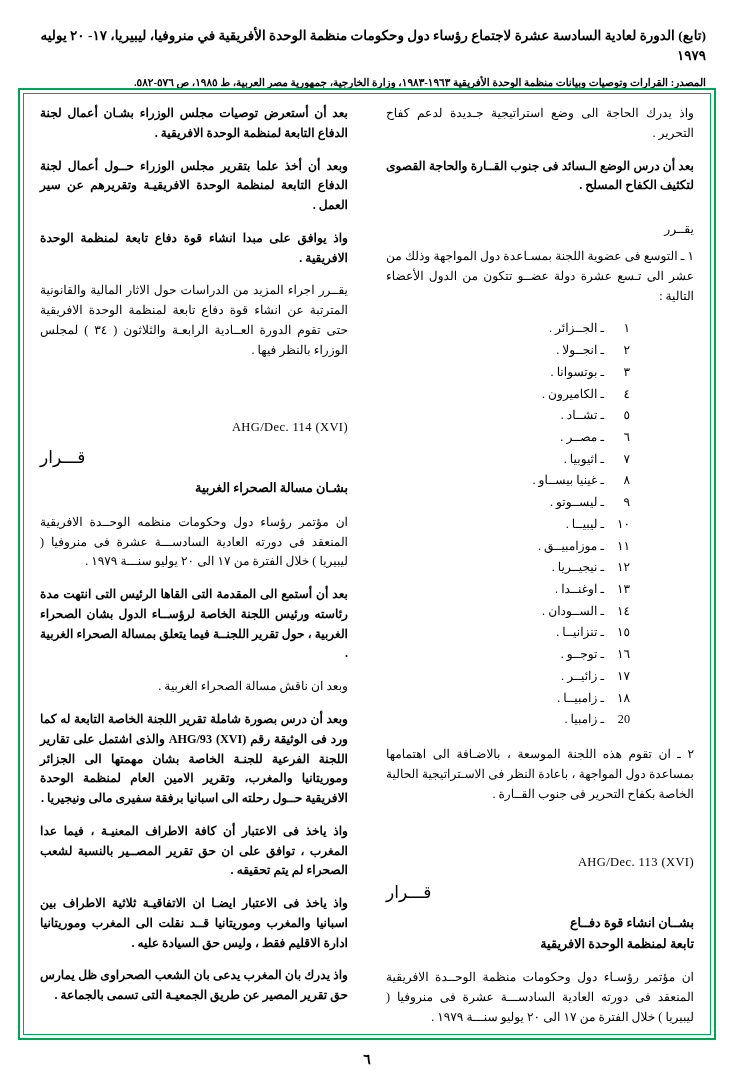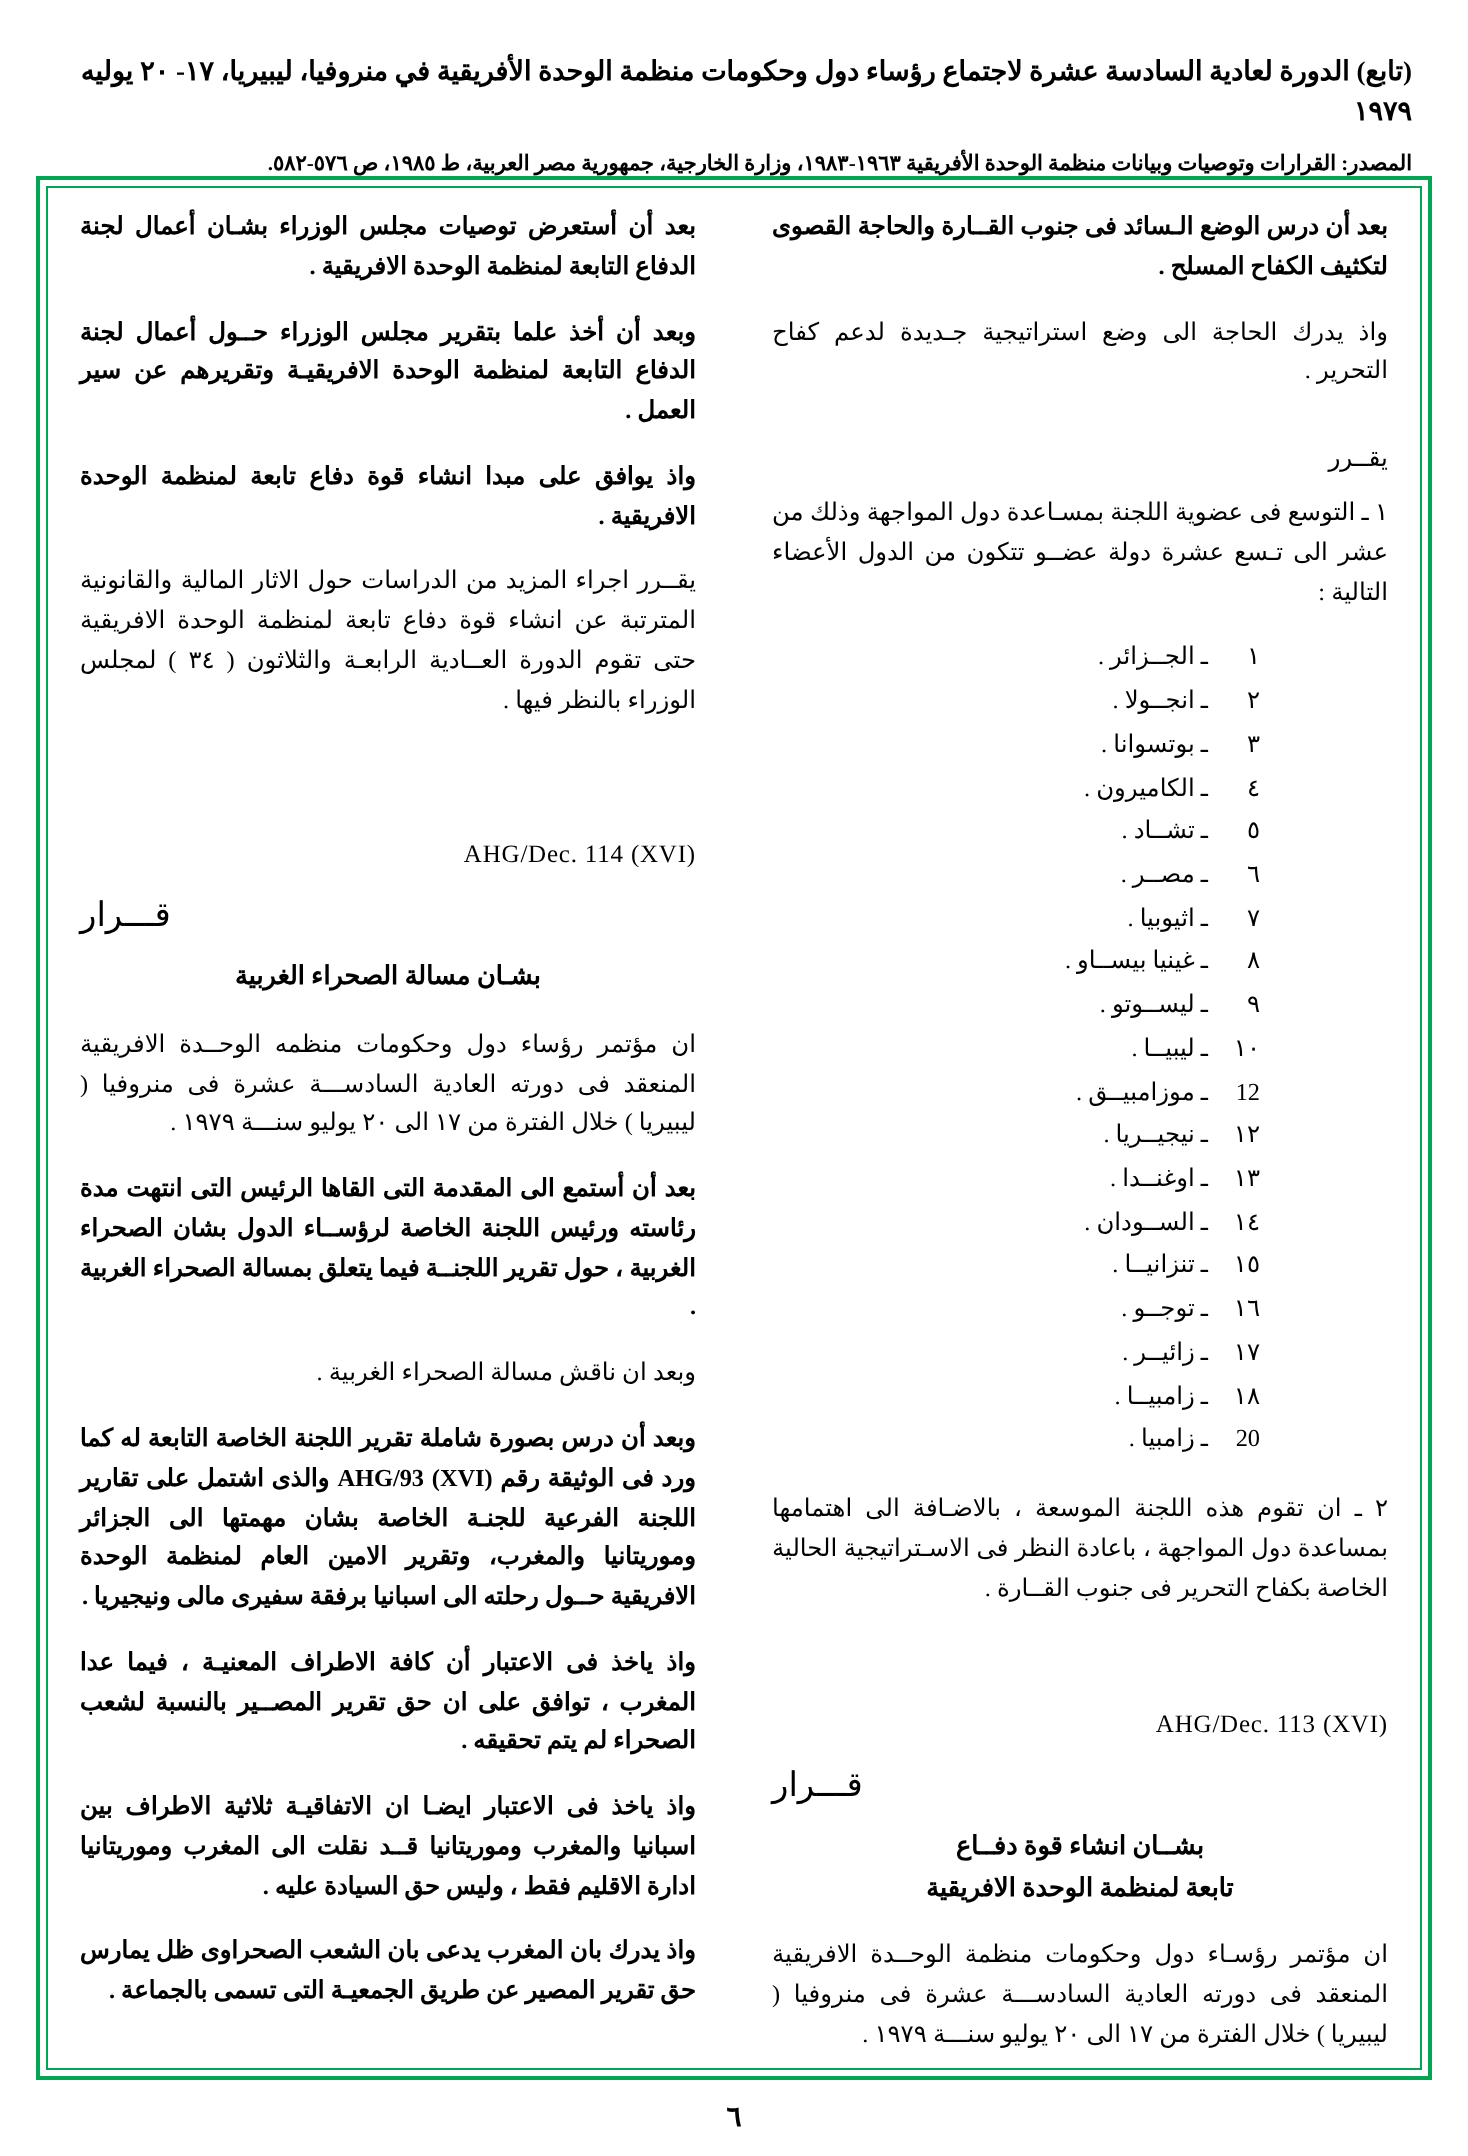--- a/index.html
+++ b/index.html
@@ -103,21 +103,20 @@
     letter-spacing: 0.4px;
   }
   .heading-qarar {
     text-align: left;
     font-size: 17px;
     font-weight: normal;
     margin: 6px 0 10px 0;
     letter-spacing: 5px;
   }
   .heading-sub {
-    text-align: center;
     font-size: 12.8px;
     font-weight: bold;
     margin: 0 0 14px 0;
     line-height: 1.6;
   }
   .heading-sub .ln { display: block; }
 
   .yuqarrir {
     font-size: 12.4px;
     margin: 4px 0 10px 0;
@@ -166,40 +165,40 @@
   </div>
 
   <div class="frame">
     <div class="frame-inner"></div>
   </div>
 
   <div class="columns">
 
     <div class="col col-right">
 
+      <p class="para">واذ يدرك الحاجة الى وضع استراتيجية جـديدة لدعم كفاح التحرير .</p>
       <p class="para bold-lead">بعد أن درس الوضع الـسائد فى جنوب القــارة والحاجة القصوى لتكثيف الكفاح المسلح .</p>
-      <p class="para">واذ يدرك الحاجة الى وضع استراتيجية جـديدة لدعم كفاح التحرير .</p>
 
       <div class="spacer-sm"></div>
       <div class="yuqarrir">يقــرر</div>
 
       <p class="numbered-item">١ ـ التوسع فى عضوية اللجنة بمسـاعدة دول المواجهة وذلك من عشر الى تـسع عشرة دولة عضــو تتكون من الدول الأعضاء التالية :</p>
 
       <ul class="country-list">
         <li><span class="num">١</span><span>ـ الجــزائر .</span></li>
         <li><span class="num">٢</span><span>ـ انجــولا .</span></li>
         <li><span class="num">٣</span><span>ـ بوتسوانا .</span></li>
         <li><span class="num">٤</span><span>ـ الكاميرون .</span></li>
         <li><span class="num">٥</span><span>ـ تشــاد .</span></li>
         <li><span class="num">٦</span><span>ـ مصــر .</span></li>
         <li><span class="num">٧</span><span>ـ اثيوبيا .</span></li>
         <li><span class="num">٨</span><span>ـ غينيا بيســاو .</span></li>
         <li><span class="num">٩</span><span>ـ ليســوتو .</span></li>
         <li><span class="num">١٠</span><span>ـ ليبيــا .</span></li>
-        <li><span class="num">12</span><span>ـ موزامبيــق .</span></li>
+        <li><span class="num">١١</span><span>ـ موزامبيــق .</span></li>
         <li><span class="num">١٢</span><span>ـ نيجيــريا .</span></li>
         <li><span class="num">١٣</span><span>ـ اوغنــدا .</span></li>
         <li><span class="num">١٤</span><span>ـ الســودان .</span></li>
         <li><span class="num">١٥</span><span>ـ تنزانيــا .</span></li>
         <li><span class="num">١٦</span><span>ـ توجــو .</span></li>
         <li><span class="num">١٧</span><span>ـ زائيــر .</span></li>
         <li><span class="num">١٨</span><span>ـ زامبيــا .</span></li>
         <li><span class="num">20</span><span>ـ زامبيا .</span></li>
       </ul>
 

